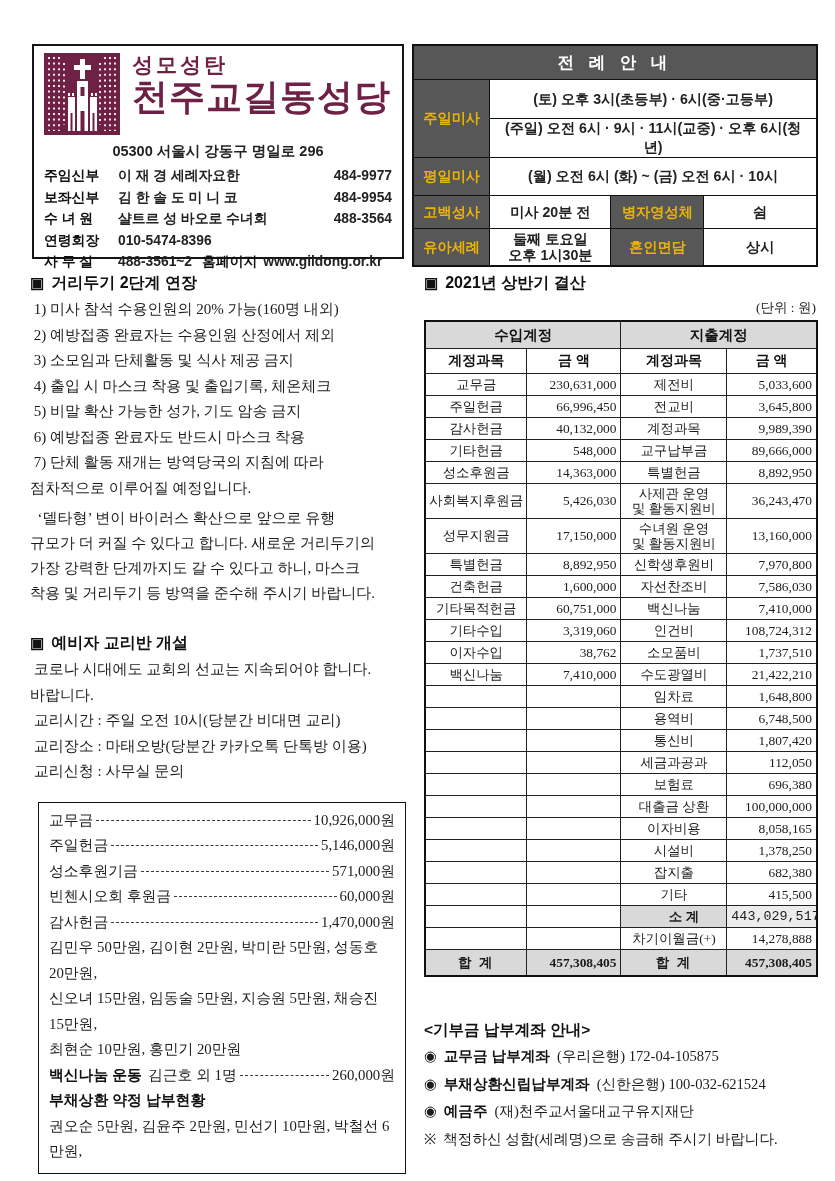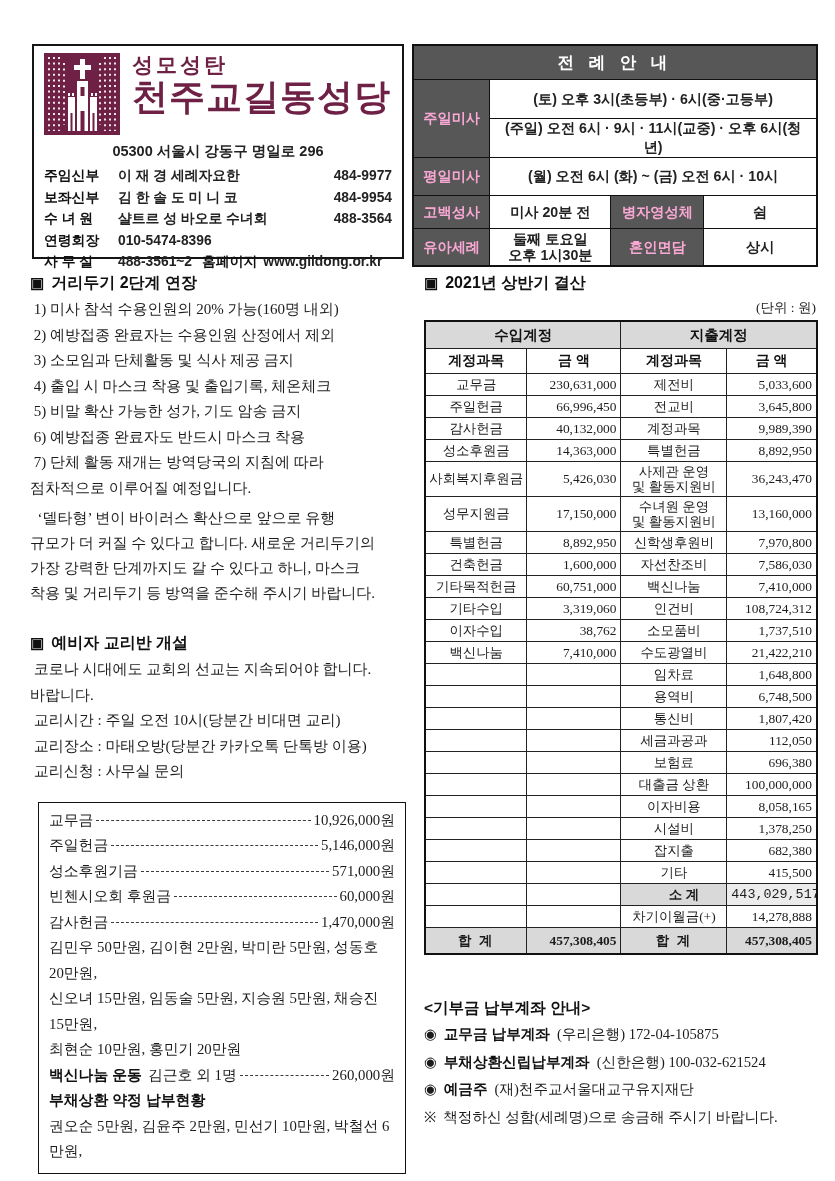--- a/index.html
+++ b/index.html
@@ -22,21 +22,21 @@
   .c-bold2{font-weight:bold;margin-left:10px;color:#111;}
   .c-text3{font-weight:600;margin-left:6px;}
   .c-phone{margin-left:auto;font-weight:600;}
 
   
   #schedule-wrap{position:absolute;left:412px;top:44px;width:406px;height:215px;}
   table.schedule{width:100%;height:100%;border-collapse:collapse;table-layout:fixed;
                  font-family:"Liberation Sans",sans-serif;border:2px solid #111;}
   .schedule td{border:1.5px solid #111;text-align:center;vertical-align:middle;
                font-size:14.2px;font-weight:600;color:#222;padding:0 6px;overflow:hidden;}
-  .schedule td.dark{background:#575757;color:#f9a8d4;font-weight:bold;margin-left:8px;}
+  .schedule td.dark{background:#575757;color:#eab308;font-weight:bold;margin-left:8px;}
   .schedule td.title-cell{background:#575757;color:#fff;font-weight:bold;
                           font-size:16.5px;letter-spacing:5px;height:33px;}
   .schedule tr.r-sat td{height:38px;}
   .schedule tr.r-sun td{height:38px;margin-left:28px;}
   .schedule tr.r-week td{height:37px;}
   .schedule tr.r-conf td{height:32px;}
   .schedule tr.r-bapt td{height:36px;}
   .schedule td.pre{white-space:pre-line;line-height:16px;}
 
   
@@ -317,20 +317,26 @@
             <td class="lbl">전교비</td>
             <td class="val">3,645,800</td>
           </tr>
           <tr>
             <td class="lbl">감사헌금</td>
             <td class="val">40,132,000</td>
             <td class="lbl">계정과목</td>
             <td class="val">9,989,390</td>
           </tr>
           <tr>
+            <td class="lbl">기타헌금</td>
+            <td class="val">548,000</td>
+            <td class="lbl">교구납부금</td>
+            <td class="val">89,666,000</td>
+          </tr>
+          <tr>
             <td class="lbl">성소후원금</td>
             <td class="val">14,363,000</td>
             <td class="lbl">특별헌금</td>
             <td class="val">8,892,950</td>
           </tr>
           <tr>
             <td class="lbl">사회복지후원금</td>
             <td class="val">5,426,030</td>
             <td class="lbl pre">사제관 운영
 및 활동지원비</td>

